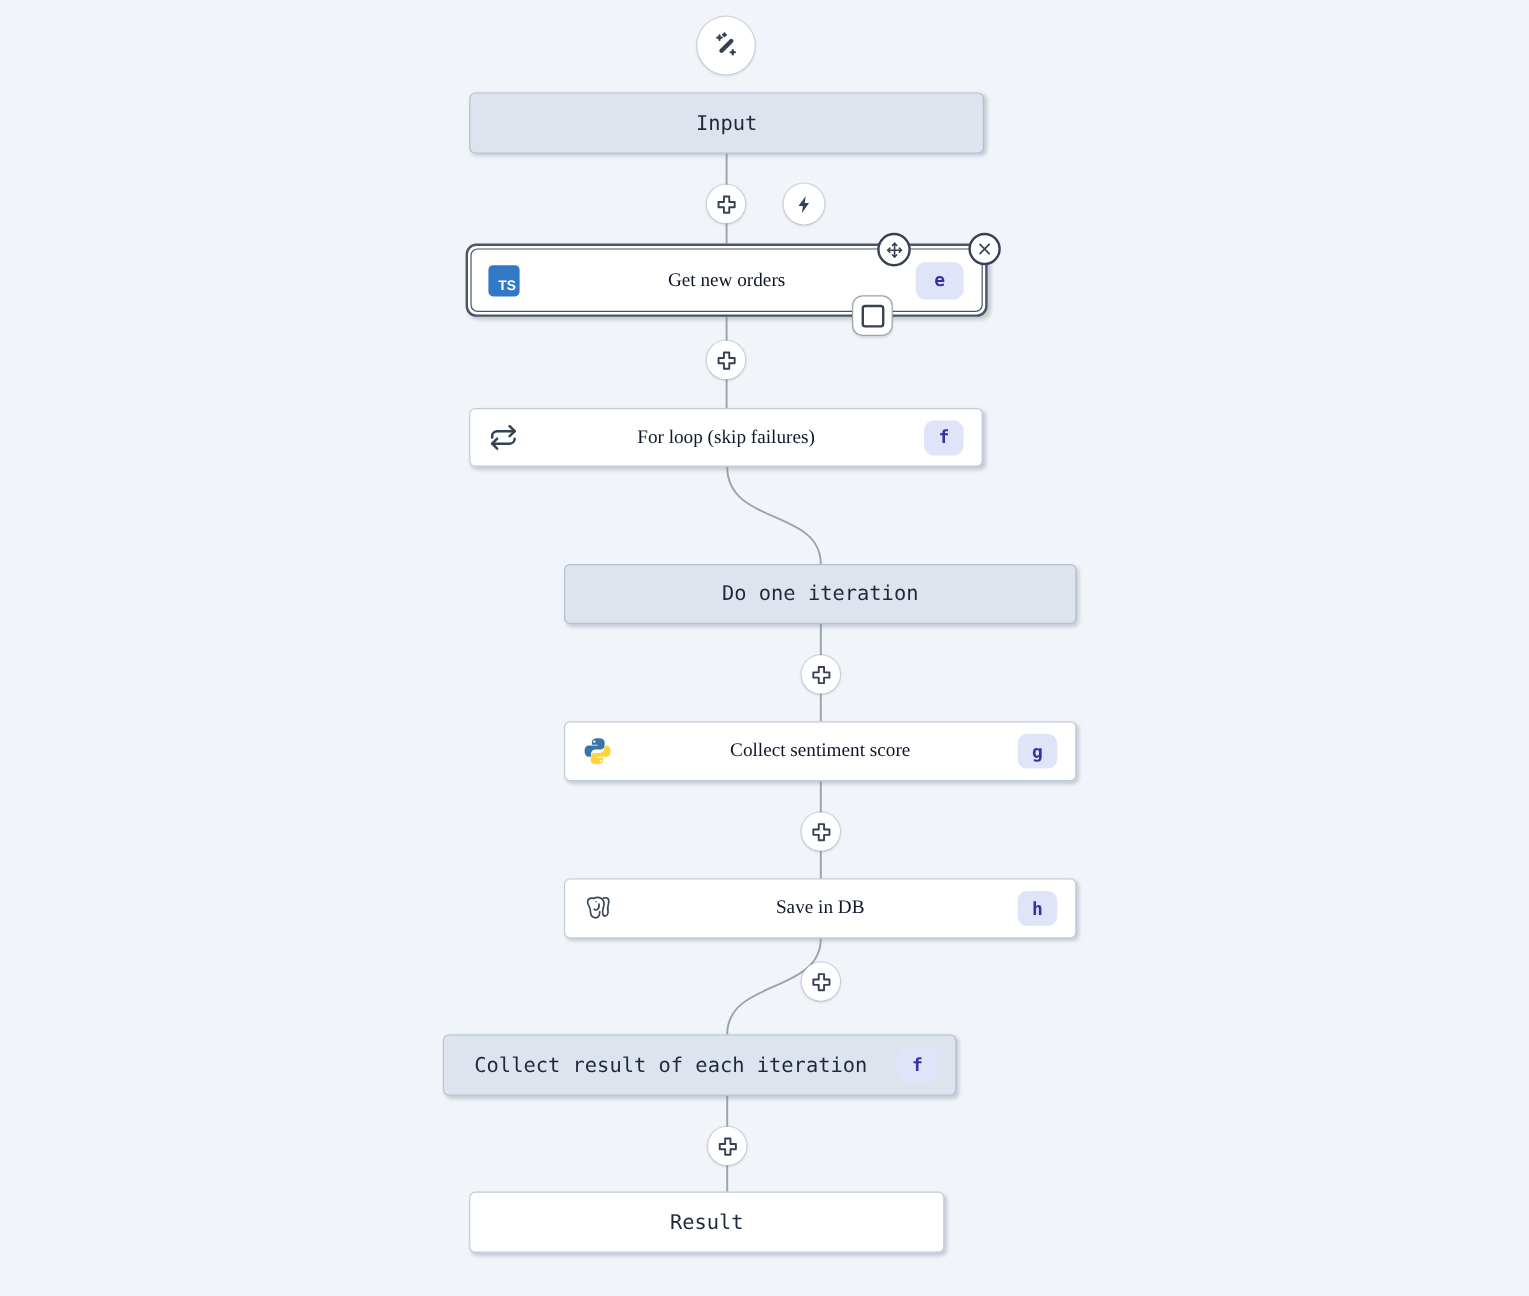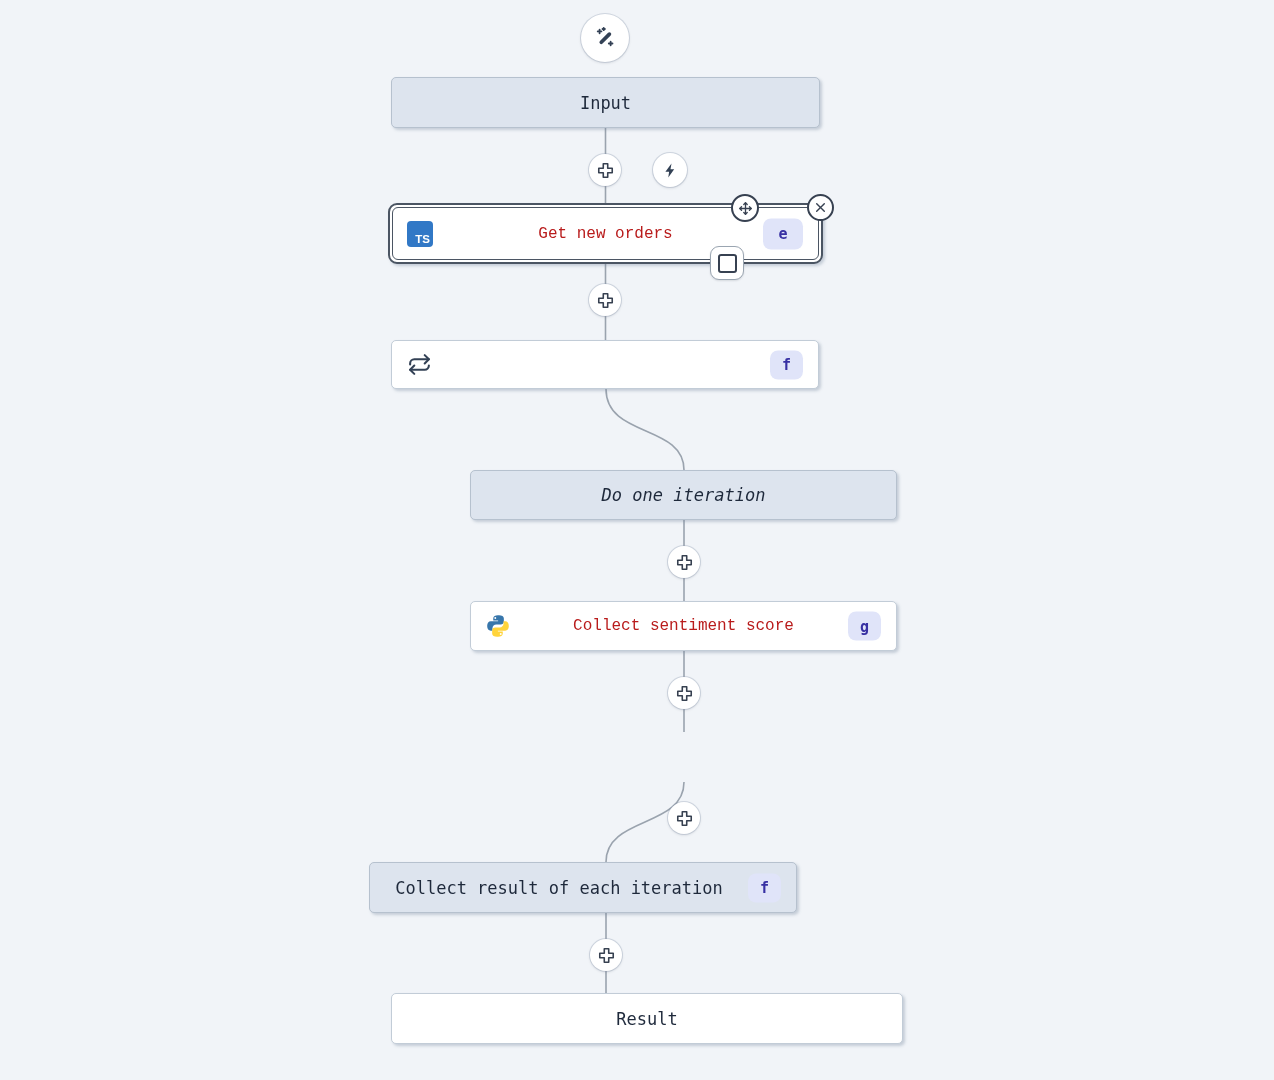--- a/index.html
+++ b/index.html
@@ -34,22 +34,22 @@
   }
   .label-mono{
     position:absolute;left:0;right:0;
     text-align:center;
     font-family:"DejaVu Sans Mono","Liberation Mono",monospace;
     font-size:17px;color:#1e293b;
   }
   .label-sans{
     position:absolute;left:0;right:0;
     text-align:center;
-    font-family:Liberation Mono, monospace;
-    font-size:16px;color:#b91c1c;
+    font-family:Liberation Serif, serif;
+    font-size:16px;color:#0f172a;
   }
   .badge{
     position:absolute;right:15px;top:50%;
     transform:translateY(-50%);
     min-width:33px;height:29px;
     box-sizing:border-box;
     display:flex;align-items:center;justify-content:center;
     background:#e0e4f9;border-radius:8px;
     font-family:"DejaVu Sans Mono","Liberation Mono",monospace;
     font-weight:bold;font-size:15px;color:#3730a3;
@@ -204,24 +204,25 @@
 
   <div class="node" style="left:391px;top:340px;width:428px;height:49px;">
     <span class="icon-left">
       <svg width="25" height="25" viewBox="0 0 24 24" stroke="#334155" stroke-width="2" stroke-linecap="round" stroke-linejoin="round" fill="none">
         <path d="m17 3 4 4-4 4"></path>
         <path d="M3 12v-1a4 4 0 0 1 4-4h14"></path>
         <path d="m7 21-4-4 4-4"></path>
         <path d="M21 13v0a4 4 0 0 1-4 4H3"></path>
       </svg>
     </span>
+    <span class="label-sans">For loop (skip failures)</span>
     <span class="badge">f</span>
   </div>
 
-  <div class="node grey" style="left:470px;top:470px;width:427px;height:50px;font-style:italic;">
+  <div class="node grey" style="left:470px;top:470px;width:427px;height:50px;">
     <span class="label-mono">Do one iteration</span>
   </div>
 
   <div class="circle-btn" style="left:668px;top:546px;width:32px;height:32px;">
     <span style="display:flex">
       <svg width="19" height="19" viewBox="0 0 24 24">
         <path d="M9.2 3.5 h5.6 v5.7 h5.7 v5.6 h-5.7 v5.7 h-5.6 v-5.7 H3.5 V9.2 h5.7 Z" fill="#ffffff" stroke="#374151" stroke-width="2" stroke-linejoin="round"></path>
       </svg>
     </span>
   </div>
@@ -240,20 +241,33 @@
   </div>
 
   <div class="circle-btn" style="left:668px;top:677px;width:32px;height:32px;">
     <span style="display:flex">
       <svg width="19" height="19" viewBox="0 0 24 24">
         <path d="M9.2 3.5 h5.6 v5.7 h5.7 v5.6 h-5.7 v5.7 h-5.6 v-5.7 H3.5 V9.2 h5.7 Z" fill="#ffffff" stroke="#374151" stroke-width="2" stroke-linejoin="round"></path>
       </svg>
     </span>
   </div>
 
+  <div class="node" style="left:470px;top:732px;width:427px;height:50px;">
+    <span class="icon-left">
+      <svg width="25" height="25" viewBox="0 0 24 24" fill="none" stroke="#3a4556" stroke-width="1.35" stroke-linecap="round" stroke-linejoin="round">
+        <path d="M16.2 3.3c1.6-.5 2.9-.3 3.6.4.9.9.9 2.6.3 4.6-.5 1.7-.6 3.4-.3 4.9.3 1.6.1 2.9-.7 3.6-.7.7-1.7.8-2.7.4"></path>
+        <path d="M8.5 3.5C6.2 2.9 4.3 3.6 3.7 5.3c-.5 1.4 0 3 .9 4.4.8 1.2 1.2 2.7 1.2 4.2 0 2.4 1.1 4.3 3 4.9 1.5.5 3-.1 3.8-1.4.5-.9.7-2 .6-3.2"></path>
+        <path d="M8.5 3.5c1.8-1 4.3-1 6 .1 1.5 1 2.3 2.8 2.1 4.9-.2 2.4-1.1 3.7-1.1 5.7 0 1.7.4 2.7 1.2 3.3"></path>
+        <path d="M12.6 8.1c.3 1.9-.2 3.6-1.5 4.4-.9.5-1.9.3-2.3-.4"></path>
+        <circle cx="10.2" cy="6.2" r="0.55" fill="#3a4556" stroke="none"></circle>
+      </svg>
+    </span>
+    <span class="label-sans">Save in DB</span>
+    <span class="badge">h</span>
+  </div>
 
   <div class="circle-btn" style="left:668px;top:802px;width:32px;height:32px;">
     <span style="display:flex">
       <svg width="19" height="19" viewBox="0 0 24 24">
         <path d="M9.2 3.5 h5.6 v5.7 h5.7 v5.6 h-5.7 v5.7 h-5.6 v-5.7 H3.5 V9.2 h5.7 Z" fill="#ffffff" stroke="#374151" stroke-width="2" stroke-linejoin="round"></path>
       </svg>
     </span>
   </div>
 
   <div class="node grey" style="left:369px;top:862px;width:428px;height:51px;">
@@ -262,17 +276,17 @@
   </div>
 
   <div class="circle-btn" style="left:590px;top:939px;width:32px;height:32px;">
     <span style="display:flex">
       <svg width="19" height="19" viewBox="0 0 24 24">
         <path d="M9.2 3.5 h5.6 v5.7 h5.7 v5.6 h-5.7 v5.7 h-5.6 v-5.7 H3.5 V9.2 h5.7 Z" fill="#ffffff" stroke="#374151" stroke-width="2" stroke-linejoin="round"></path>
       </svg>
     </span>
   </div>
 
-  <div class="node" style="left:391px;top:993px;width:512px;height:51px;">
+  <div class="node" style="left:391px;top:993px;width:396px;height:51px;">
     <span class="label-mono">Result</span>
   </div>
 
 </div>
 
 </body></html>

